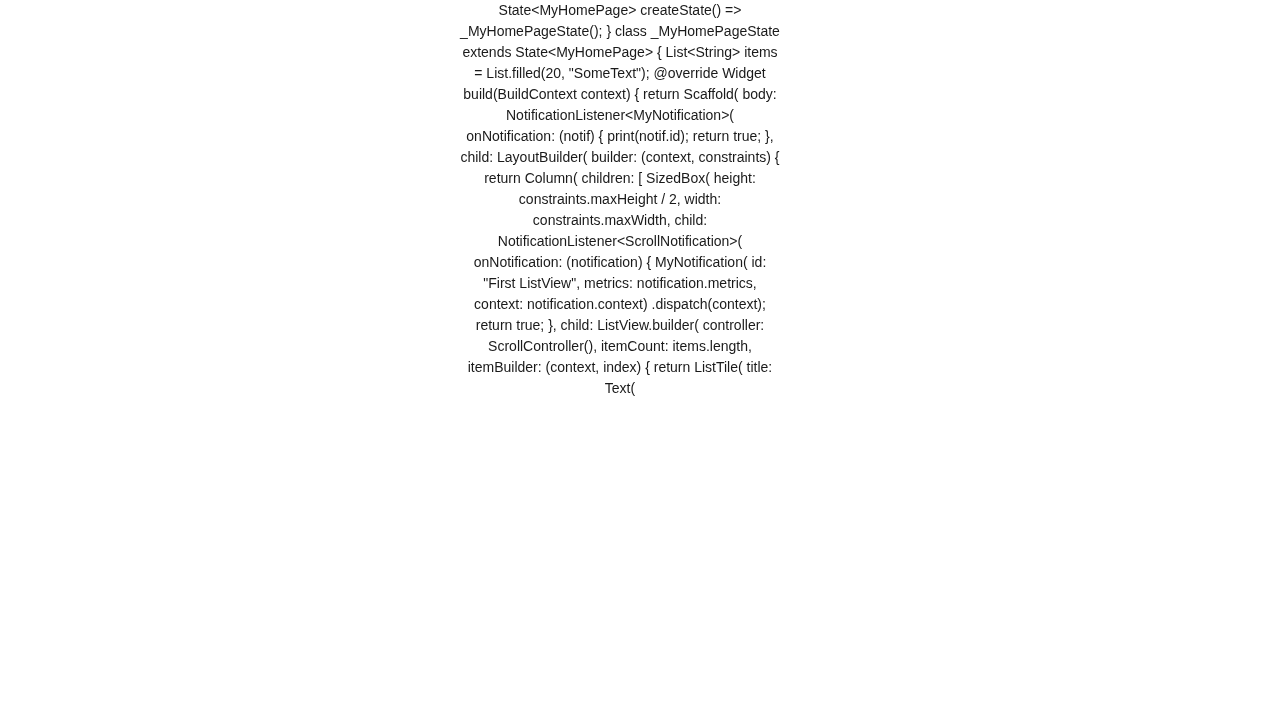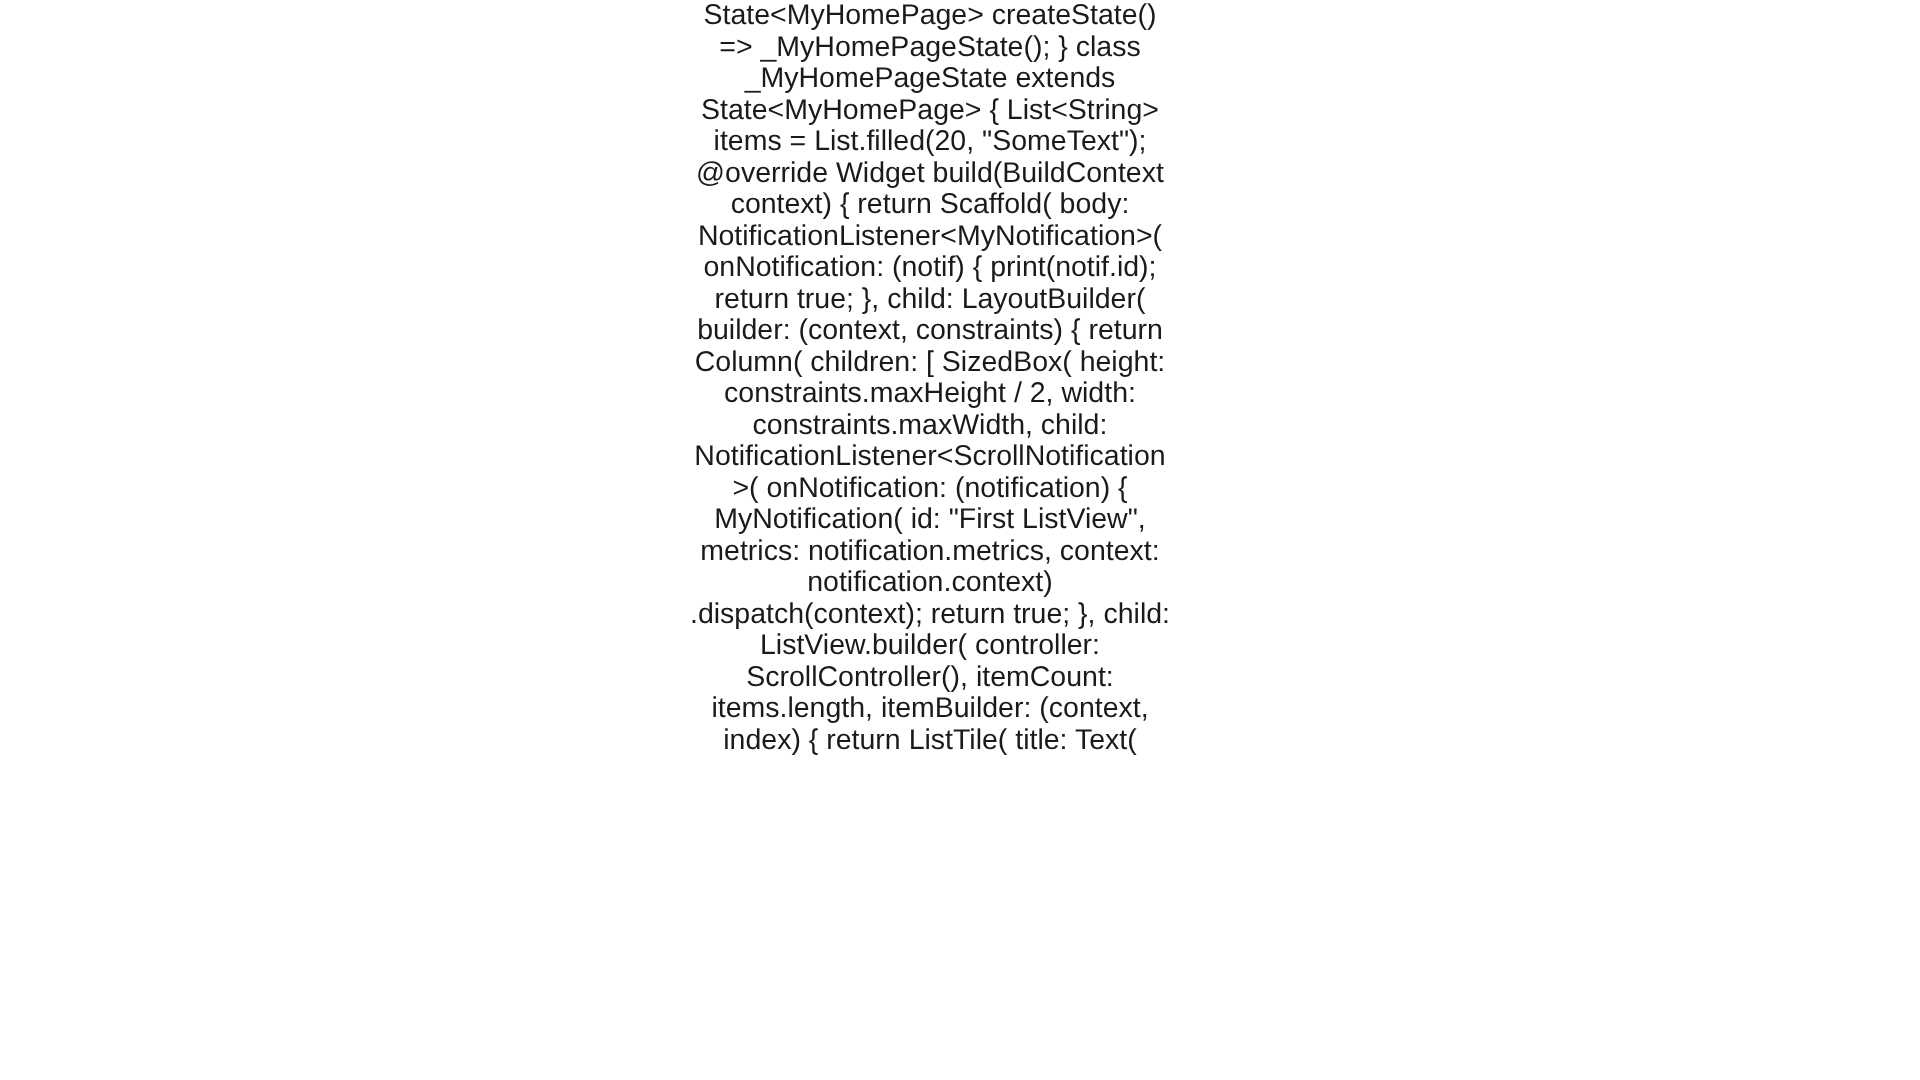--- a/index.html
+++ b/index.html
@@ -15,21 +15,21 @@
     width: 1280px;
     height: 720px;
     position: relative;
   }
   .code-column {
     position: absolute;
     left: 460px;
     width: 320px;
     top: 0;
     text-align: center;
-    font-size: 19px;
+    font-size: 14px;
     line-height: 21px;
     color: #1a1a1a;
     white-space: normal;
     word-wrap: break-word;
   }
 </style>
 </head>
 <body>
 
 <div class="page">

